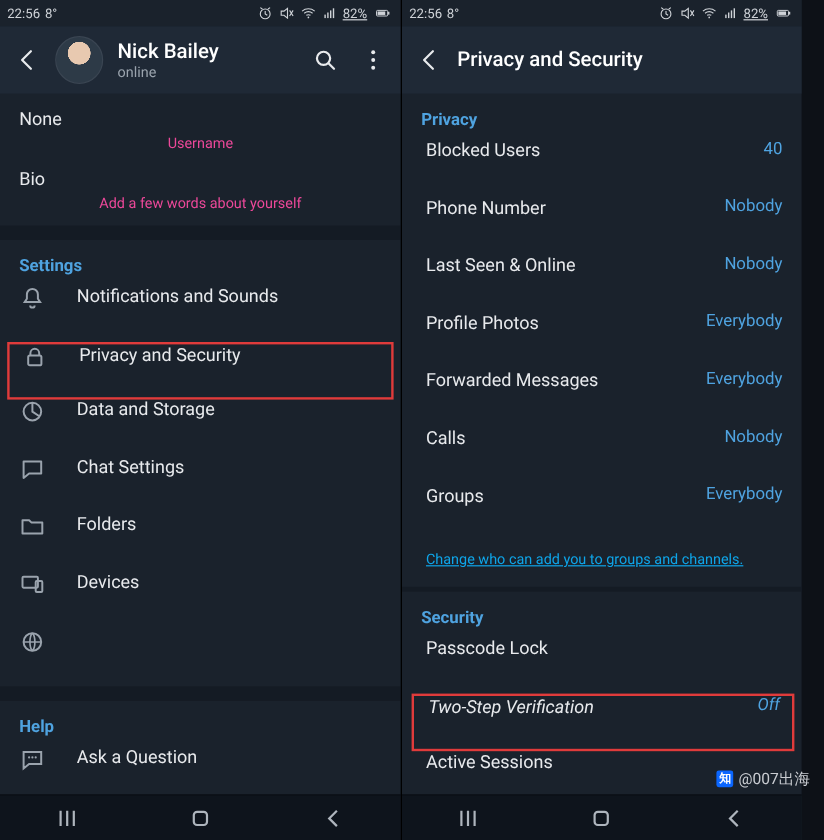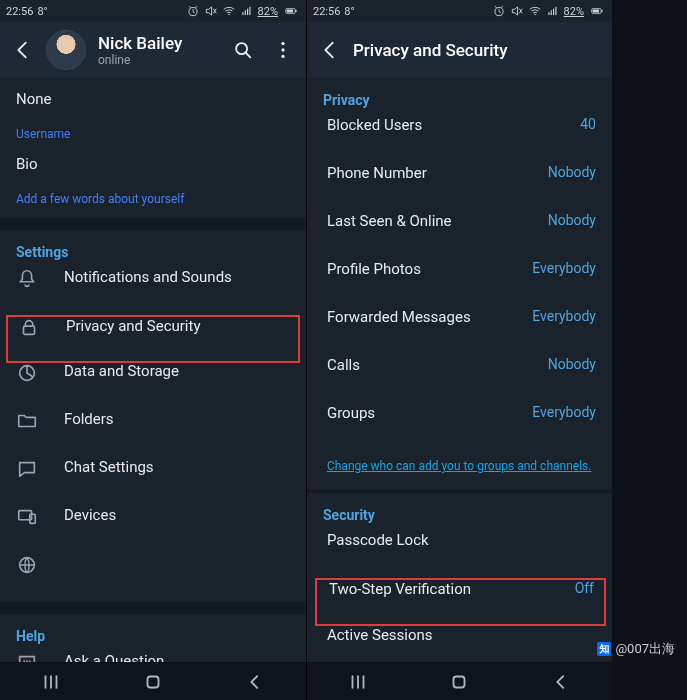--- a/index.html
+++ b/index.html
@@ -6,21 +6,21 @@
   body {
     background: #0d1117;
     font-family: -apple-system, BlinkMacSystemFont, "Segoe UI", Roboto, sans-serif;
     width: 687px;
     height: 700px;
     position: relative;
     overflow: hidden;
   }
   .screens {
     display: flex;
-    width: 612px;
+    width: 668px;
     height: 700px;
   }
   .screen {
     width: 343px;
     height: 700px;
     background: #1a222c;
     color: #fff;
     display: flex;
     flex-direction: column;
     position: relative;
@@ -63,21 +63,21 @@
   
   .content { flex: 1; overflow-y: hidden; }
   .section-label {
     color: #4fa3e0;
     font-size: 14px;
     font-weight: 700;
     padding: 14px 16px 8px;
   }
   .info-block { padding: 2px 16px 12px; }
   .info-value { font-size: 15px; color: #e8eaed; }
-  .info-sub { font-size: 12px; color: #3b82f6; margin-top: 19px; }
+  .info-sub { font-size: 12px; color: #ec4899; margin-top: 4px; text-align: center; }
   .gap-bar { height: 12px; background: #141b24; }
   .list-row {
     display: flex;
     align-items: flex-start;
     height: 48px;
     padding: 0 16px;
     gap: 26px;
     color: #e8eaed;
     font-size: 15px;
     cursor: pointer;
@@ -91,20 +91,21 @@
     border: 2px solid #e03b3b;
     margin: -1px 6px;
     padding-left: 10px !important;
     padding-right: 10px !important;
   }
   .highlight2 {
     border: 2px solid #e03b3b;
     margin: -1px 6px 0 8px;
     padding-left: 12px !important;
     padding-right: 10px !important;
+    font-style: italic;
   }
   
   .navbar {
     height: 38px;
     background: #0e141c;
     display: flex;
     align-items: center;
     justify-content: space-around;
     border-top: 1px solid #0a0f15;
   }
@@ -317,32 +318,32 @@
         <span class="row-icon">
             <svg width="22" height="22" viewBox="0 0 24 24">
               <use href="#i-pie"></use>
             </svg>
           </span>
         <span class="row-label">Data and Storage</span>
       </div>
       <div class="list-row">
         <span class="row-icon">
             <svg width="22" height="22" viewBox="0 0 24 24">
+              <use href="#i-chat"></use>
+            </svg>
+          </span>
+        <span class="row-label">Chat Settings</span>
+      </div>
+      <div class="list-row">
+        <span class="row-icon">
+            <svg width="22" height="22" viewBox="0 0 24 24">
               <use href="#i-folder"></use>
             </svg>
           </span>
         <span class="row-label">Folders</span>
-      </div>
-      <div class="list-row">
-        <span class="row-icon">
-            <svg width="22" height="22" viewBox="0 0 24 24">
-              <use href="#i-chat"></use>
-            </svg>
-          </span>
-        <span class="row-label">Chat Settings</span>
       </div>
       <div class="list-row">
         <span class="row-icon">
             <svg width="22" height="22" viewBox="0 0 24 24">
               <use href="#i-devices"></use>
             </svg>
           </span>
         <span class="row-label">Devices</span>
       </div>
       <div class="list-row">

